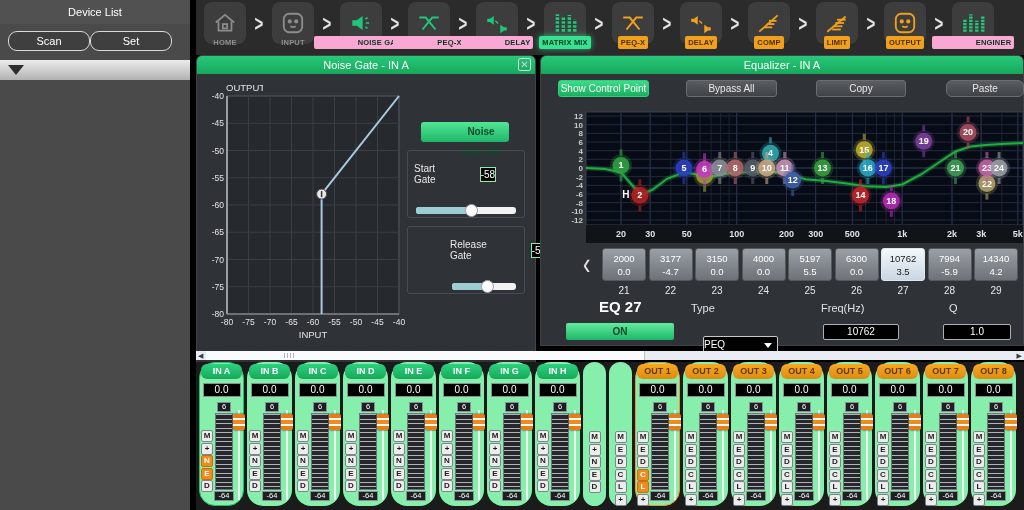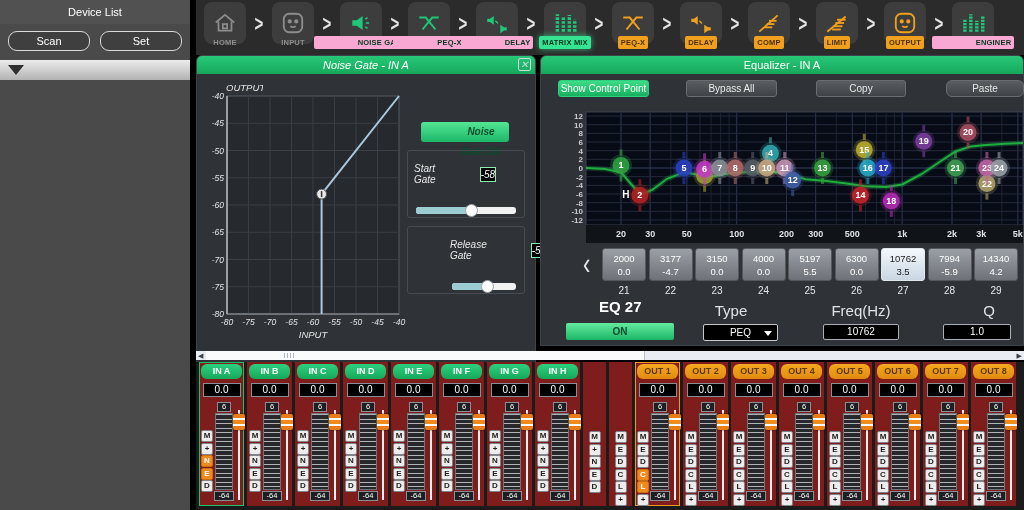--- a/index.html
+++ b/index.html
@@ -3,21 +3,21 @@
 <meta charset="utf-8">
 <style>
   * { margin:0; padding:0; box-sizing:border-box; }
   html,body { width:1024px; height:510px; background:#000; overflow:hidden;
               font-family:"Liberation Sans", sans-serif; }
   #stage { position:relative; width:1024px; height:510px; background:#000; }
 
   
   #sidebar { position:absolute; left:0; top:0; width:190px; height:510px; background:#4a4a4a; }
   .sb-title { height:24px; line-height:24px; text-align:center; color:#fff; font-size:11px; background:#515151; }
-  .sb-buttons { display:flex; justify-content:space-between; padding:7px 8px 5px; }
+  .sb-buttons { display:flex; justify-content:flex-start; padding:7px 8px 5px; }
   .sb-btn { width:82px; height:20px; background:#3f3f3f; border:1px solid #d9d9d9; border-radius:9px;
             color:#fff; font-size:11px; text-align:center; line-height:18px; cursor:pointer; }
   .sb-dropdown { height:20px; margin-top:4px; background:linear-gradient(#ececec,#b2b2b2);
                  display:flex; align-items:center; padding-left:8px; }
   .sb-caret { width:0; height:0; border-left:8px solid transparent; border-right:8px solid transparent;
               border-top:10px solid #2e2e2e; }
 
   
   #toolbar { position:absolute; left:196px; top:0; width:828px; height:55px; background:#2b2b2b;
              display:flex; align-items:flex-start; padding-left:6px; }
@@ -28,21 +28,21 @@
               border-radius:2px; white-space:nowrap; letter-spacing:0.2px; }
   .lbl-plain { color:#8d8d8d; background:transparent; }
   .lbl-green { background:#f9a8d4; color:#05361c;padding-left:44px; }
   .lbl-green-bright { background:#35e392; color:#05361c; box-shadow:0 0 6px rgba(53,227,146,.7); }
   .lbl-orange { background:#f0a01c; color:#4a3000; }
   .tb-chev { width:22px; text-align:center; color:#e4e4e4; font-size:15px; line-height:46px;
              font-weight:bold; transform:scaleY(1.5); }
 
   
   .panel { position:absolute; background:#2f3338; border:1px solid #3e434a; border-radius:6px 6px 0 0; }
-  #ng-panel { left:196px; top:55px; width:340px; height:329px;font-style:italic; }
+  #ng-panel { left:196px; top:55px; width:340px; height:329px; }
   #eq-panel { left:540px; top:55px; width:484px; height:291px; }
   .panel-title { height:18px; background:linear-gradient(#27c877,#17a85c); color:#fff; font-size:11px;
                  text-align:center; line-height:18px; border-radius:5px 5px 0 0; position:relative; }
   .close-x { position:absolute; right:4px; top:2px; width:13px; height:13px; border:1px solid #cfd6dd;
              color:#cfd6dd; font-size:10px; line-height:11px; text-align:center; border-radius:2px; cursor:pointer; }
 
   
   #ng-svg { position:absolute; left:6px; top:26px; }
   .ng-on { position:absolute; left:224px; top:66px; width:88px; height:20px;
            background:linear-gradient(#52e694,#1db768); border-radius:3px; color:#0b4b2a; font-weight:bold;
@@ -74,43 +74,43 @@
   .eq-cell { width:44px; height:33px; border-radius:3px; background:linear-gradient(#9aa0a6,#6e7278);
              border:1px solid #55595e; color:#fff; font-size:9.5px; text-align:center; padding-top:3px;
              line-height:13px; cursor:pointer; }
   .eq-cell.sel { background:linear-gradient(#f4f8fc,#c9d6e2); color:#1a1a1a; border-color:#dfe7ef; }
   #eq-nums { position:absolute; left:61px; top:229px; display:flex; gap:2.5px; }
   .eq-num { width:44px; text-align:center; color:#e4e8ec; font-size:10px; }
   .eq-name { position:absolute; left:58px; top:242px; color:#fff; font-size:15px; font-weight:bold; }
   .eq-on { position:absolute; left:25px; top:267px; width:108px; height:17px;
            background:linear-gradient(#63eb9e,#1db768); border-radius:2px; color:#0b4b2a; font-weight:bold;
            font-size:10px; text-align:center; line-height:17px; cursor:pointer; }
-  .eq-field-lbl { position:absolute; top:246px; color:#dfe3e8; font-size:15px; text-align:center; width:80px; }
-  .eq-select { position:absolute; left:162px; top:268px; width:75px; height:17px; background:#000;
-               border:1px solid #c8c8c8; border-radius:2px; color:#fff; font-size:10px; text-align:center;
+  .eq-field-lbl { position:absolute; top:246px; color:#dfe3e8; font-size:11px; text-align:left; width:80px; }
+  .eq-select { position:absolute; left:162px; top:280px; width:75px; height:17px; background:#000;
+               border:1px solid #c8c8c8; border-radius:2px; color:#fff; font-size:10px; text-align:left;
                line-height:15px; cursor:pointer; }
   .eq-select .caret { position:absolute; right:5px; top:6px; width:0; height:0;
                       border-left:4px solid transparent; border-right:4px solid transparent;
                       border-top:5px solid #fff; }
   .eq-input { position:absolute; top:268px; height:16px; background:#000; border:1px solid #aab0b6;
               border-radius:2px; color:#fff; font-size:10px; text-align:center; line-height:14px; }
 
   
   #hscroll { position:absolute; left:196px; top:351px; width:828px; height:9px; background:#e9edf3; }
   #hscroll .arrow-l { position:absolute; left:2px; top:1px; color:#3a3f45; font-size:7px; line-height:7px; }
   #hscroll .thumb { position:absolute; left:10px; top:0; width:439px; height:9px; background:#f9fbfd;
                     border-right:1px solid #b9c0c9; }
   #hscroll .grip { position:absolute; left:78px; top:2px; width:12px; height:5px;
                    background:repeating-linear-gradient(to right,#aeb6c0 0 1px,transparent 1px 3px); }
   #hscroll .arrow-r { position:absolute; right:2px; top:1px; color:#3a3f45; font-size:7px; line-height:7px; }
 
   
   #mixer { position:absolute; left:196px; top:362px; width:828px; height:148px; background:#1b1b1b;
            display:flex; gap:3px; padding-left:3px; }
-  .strip { width:45px; height:144px; background:#7f1d1d; border-radius:0; border:1.5px solid transparent;
+  .strip { width:45px; height:144px; background:#86efac; border-radius:16px; border:1.5px solid transparent;
            position:relative; flex:none; }
   .strip.sel-green { border-color:#1fc06c; }
   .strip.sel-orange { border-color:#f09820; }
   .strip.mid { width:23px; }
   .strip-label { margin:1px 1px 0; height:15px; border-radius:6px; font-size:9px; font-weight:bold;
                  text-align:center; line-height:15px; cursor:pointer; }
   .strip-label.green { background:linear-gradient(#2bd17e,#17a85c); color:#fff; }
   .strip-label.orange { background:linear-gradient(#f7a81f,#e08a10); color:#5d3c00; }
   .strip-value { width:38px; height:14px; margin:4px auto 0; background:#000; border:1px solid #8a8f96;
                  color:#fff; font-size:10px; text-align:center; line-height:12px; }

